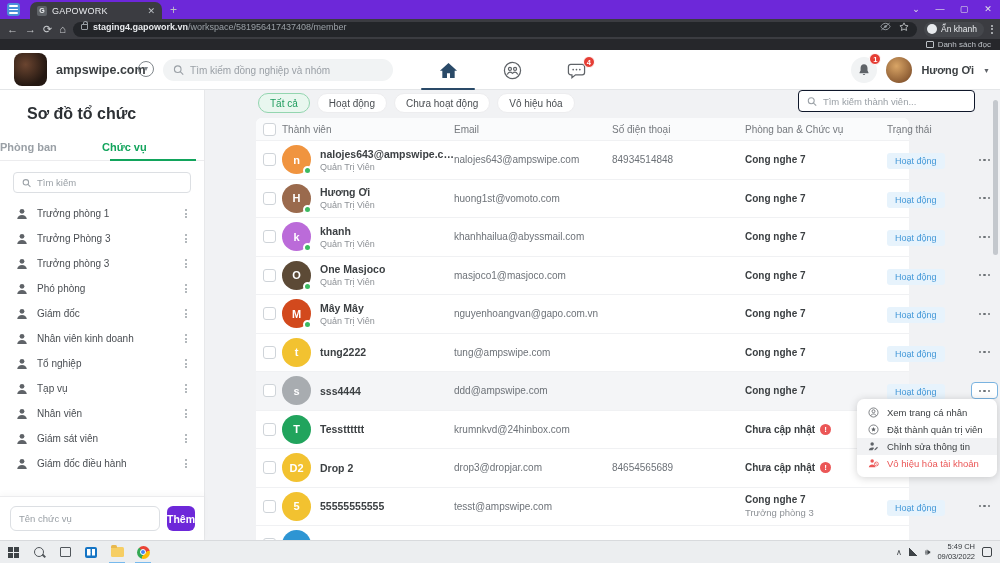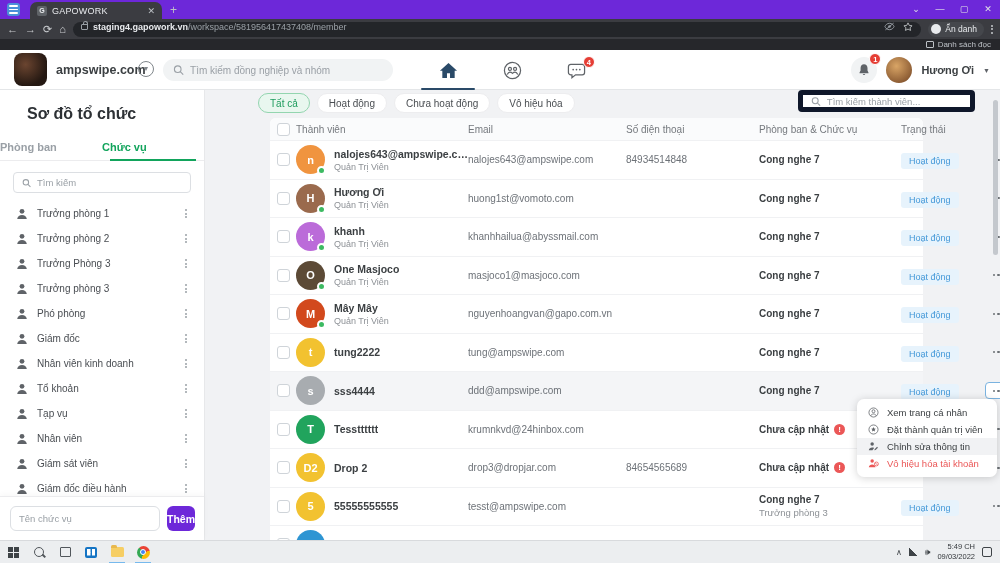--- a/index.html
+++ b/index.html
@@ -74,24 +74,24 @@
   .sb-footer { position:absolute; left:0; right:0; bottom:0; border-top:1px solid #ececee; background:#fff; padding:9px 10px; display:flex; gap:7px; box-shadow:0 -2px 6px rgba(0,0,0,.03); }
   .sb-footer input { flex:1; height:25px; border:1px solid #dcdfe3; border-radius:6px; font-size:9.5px; padding:0 8px; outline:none; color:#5f6368; font-family:inherit; }
   .sb-footer input::placeholder { color:#9aa0a6; }
   .btn-add { width:46px; height:25px; border:none; border-radius:6px; background:#6d28d9; color:#fff; font-size:10.5px; font-weight:bold; font-family:inherit; }
 
   
   .main { position:absolute; left:205px; top:90px; right:0; bottom:23px; overflow:hidden;margin-left:40px; }
   .chips { position:absolute; left:13px; top:3px; display:flex; gap:7px; }
   .chip { height:20px; border-radius:11px; background:#fff; border:1px solid #ededef; font-size:10px; color:#4a4e52; display:flex; align-items:center; padding:0 11px; }
   .chip.active { background:#e9f7ef; border-color:#93d5af; color:#1f9c5e; }
-  .m-search { position:absolute; right:25px; top:0; width:177px; height:22px; background:#fff; border:5px solid #0f172a; border-radius:4px; display:flex; align-items:center; gap:6px; padding:0 8px; }
+  .m-search { position:absolute; right:25px; top:0; width:177px; height:22px; background:#fff; border:1px solid #0f172a; border-radius:4px; display:flex; align-items:center; gap:6px; padding:0 8px; }
   .m-search input { border:none; outline:none; width:100%; font-size:9.5px; color:#5f6368; font-family:inherit; }
   .m-search input::placeholder { color:#9aa0a6; }
-  .card { position:absolute; left:25px; top:28px; width:653px; bottom:-20px; background:#fff; border-radius:6px 6px 0 0; }
+  .card { position:absolute; left:11px; top:28px; width:653px; bottom:-20px; background:#fff; border-radius:6px 6px 0 0; }
   .thead, .trow { display:grid; grid-template-columns:26px 172px 158px 133px 142px 84px 1fr; align-items:center; }
   .thead { height:22px; background:#fafbfc; border-radius:6px 6px 0 0; }
   .th { font-size:10px; color:#75797e; }
   .trow { height:38.5px; border-top:1px solid #f0f1f3; }
   .trow.selected { background:#f4f5f7; }
   .cb { width:13px; height:13px; border:1.4px solid #cfd4d9; border-radius:3px; background:#fff; justify-self:center; }
   .cell-member { display:flex; align-items:center; gap:9px; min-width:0; }
   .avatar { position:relative; width:29px; height:29px; border-radius:50%; flex:none; display:flex; align-items:center; justify-content:center; }
   .av-txt { color:#fff; font-size:11px; font-weight:bold; }
   .online-dot { position:absolute; right:-1px; bottom:-1px; width:9px; height:9px; border-radius:50%; background:#3cba62; border:2px solid #fff; }
@@ -178,21 +178,21 @@
           <circle cx="6" cy="4.5" r="1.4" fill="#9aa0a6"></circle>
           <path d="M1.5 8.2 10.5.8" stroke="#9aa0a6"></path>
         </svg>
       <svg width="10" height="10" viewBox="0 0 12 12">
           <path d="M6 1l1.5 3.1 3.4.4-2.5 2.3.7 3.3L6 8.5 2.9 10.1l.7-3.3L1.1 4.5l3.4-.4z" fill="none" stroke="#c7cacd"></path>
         </svg>
     </span>
   </div>
   <div class="incog">
     <span class="face"></span>
-    <span>Ẩn danh</span>
+    <span>Ẩn khanh</span>
   </div>
   <span class="kebab-v">
       <i></i>
       <i></i>
       <i></i>
     </span>
 </div>
 <div class="bookbar">
   <span class="rl-ic"></span>
   <span>Danh sách đọc</span>
@@ -271,32 +271,20 @@
           <i></i>
           <i></i>
           <i></i>
         </span>
   </div>
       <div class="side-item">
     <svg class="person-ic" viewBox="0 0 12 12">
           <circle cx="6" cy="3.3" r="2.4"></circle>
           <path d="M1.2 11c.4-2.7 2.3-4 4.8-4s4.4 1.3 4.8 4z"></path>
         </svg>
-    <span class="side-label">Trưởng phòng 2</span>
-    <span class="dots-v">
-          <i></i>
-          <i></i>
-          <i></i>
-        </span>
-  </div>
-      <div class="side-item">
-    <svg class="person-ic" viewBox="0 0 12 12">
-          <circle cx="6" cy="3.3" r="2.4"></circle>
-          <path d="M1.2 11c.4-2.7 2.3-4 4.8-4s4.4 1.3 4.8 4z"></path>
-        </svg>
     <span class="side-label">Trưởng Phòng 3</span>
     <span class="dots-v">
           <i></i>
           <i></i>
           <i></i>
         </span>
   </div>
       <div class="side-item">
     <svg class="person-ic" viewBox="0 0 12 12">
           <circle cx="6" cy="3.3" r="2.4"></circle>
@@ -343,21 +331,21 @@
           <i></i>
           <i></i>
           <i></i>
         </span>
   </div>
       <div class="side-item">
     <svg class="person-ic" viewBox="0 0 12 12">
           <circle cx="6" cy="3.3" r="2.4"></circle>
           <path d="M1.2 11c.4-2.7 2.3-4 4.8-4s4.4 1.3 4.8 4z"></path>
         </svg>
-    <span class="side-label">Tổ khoản</span>
+    <span class="side-label">Tổ nghiệp</span>
     <span class="dots-v">
           <i></i>
           <i></i>
           <i></i>
         </span>
   </div>
       <div class="side-item">
     <svg class="person-ic" viewBox="0 0 12 12">
           <circle cx="6" cy="3.3" r="2.4"></circle>
           <path d="M1.2 11c.4-2.7 2.3-4 4.8-4s4.4 1.3 4.8 4z"></path>

